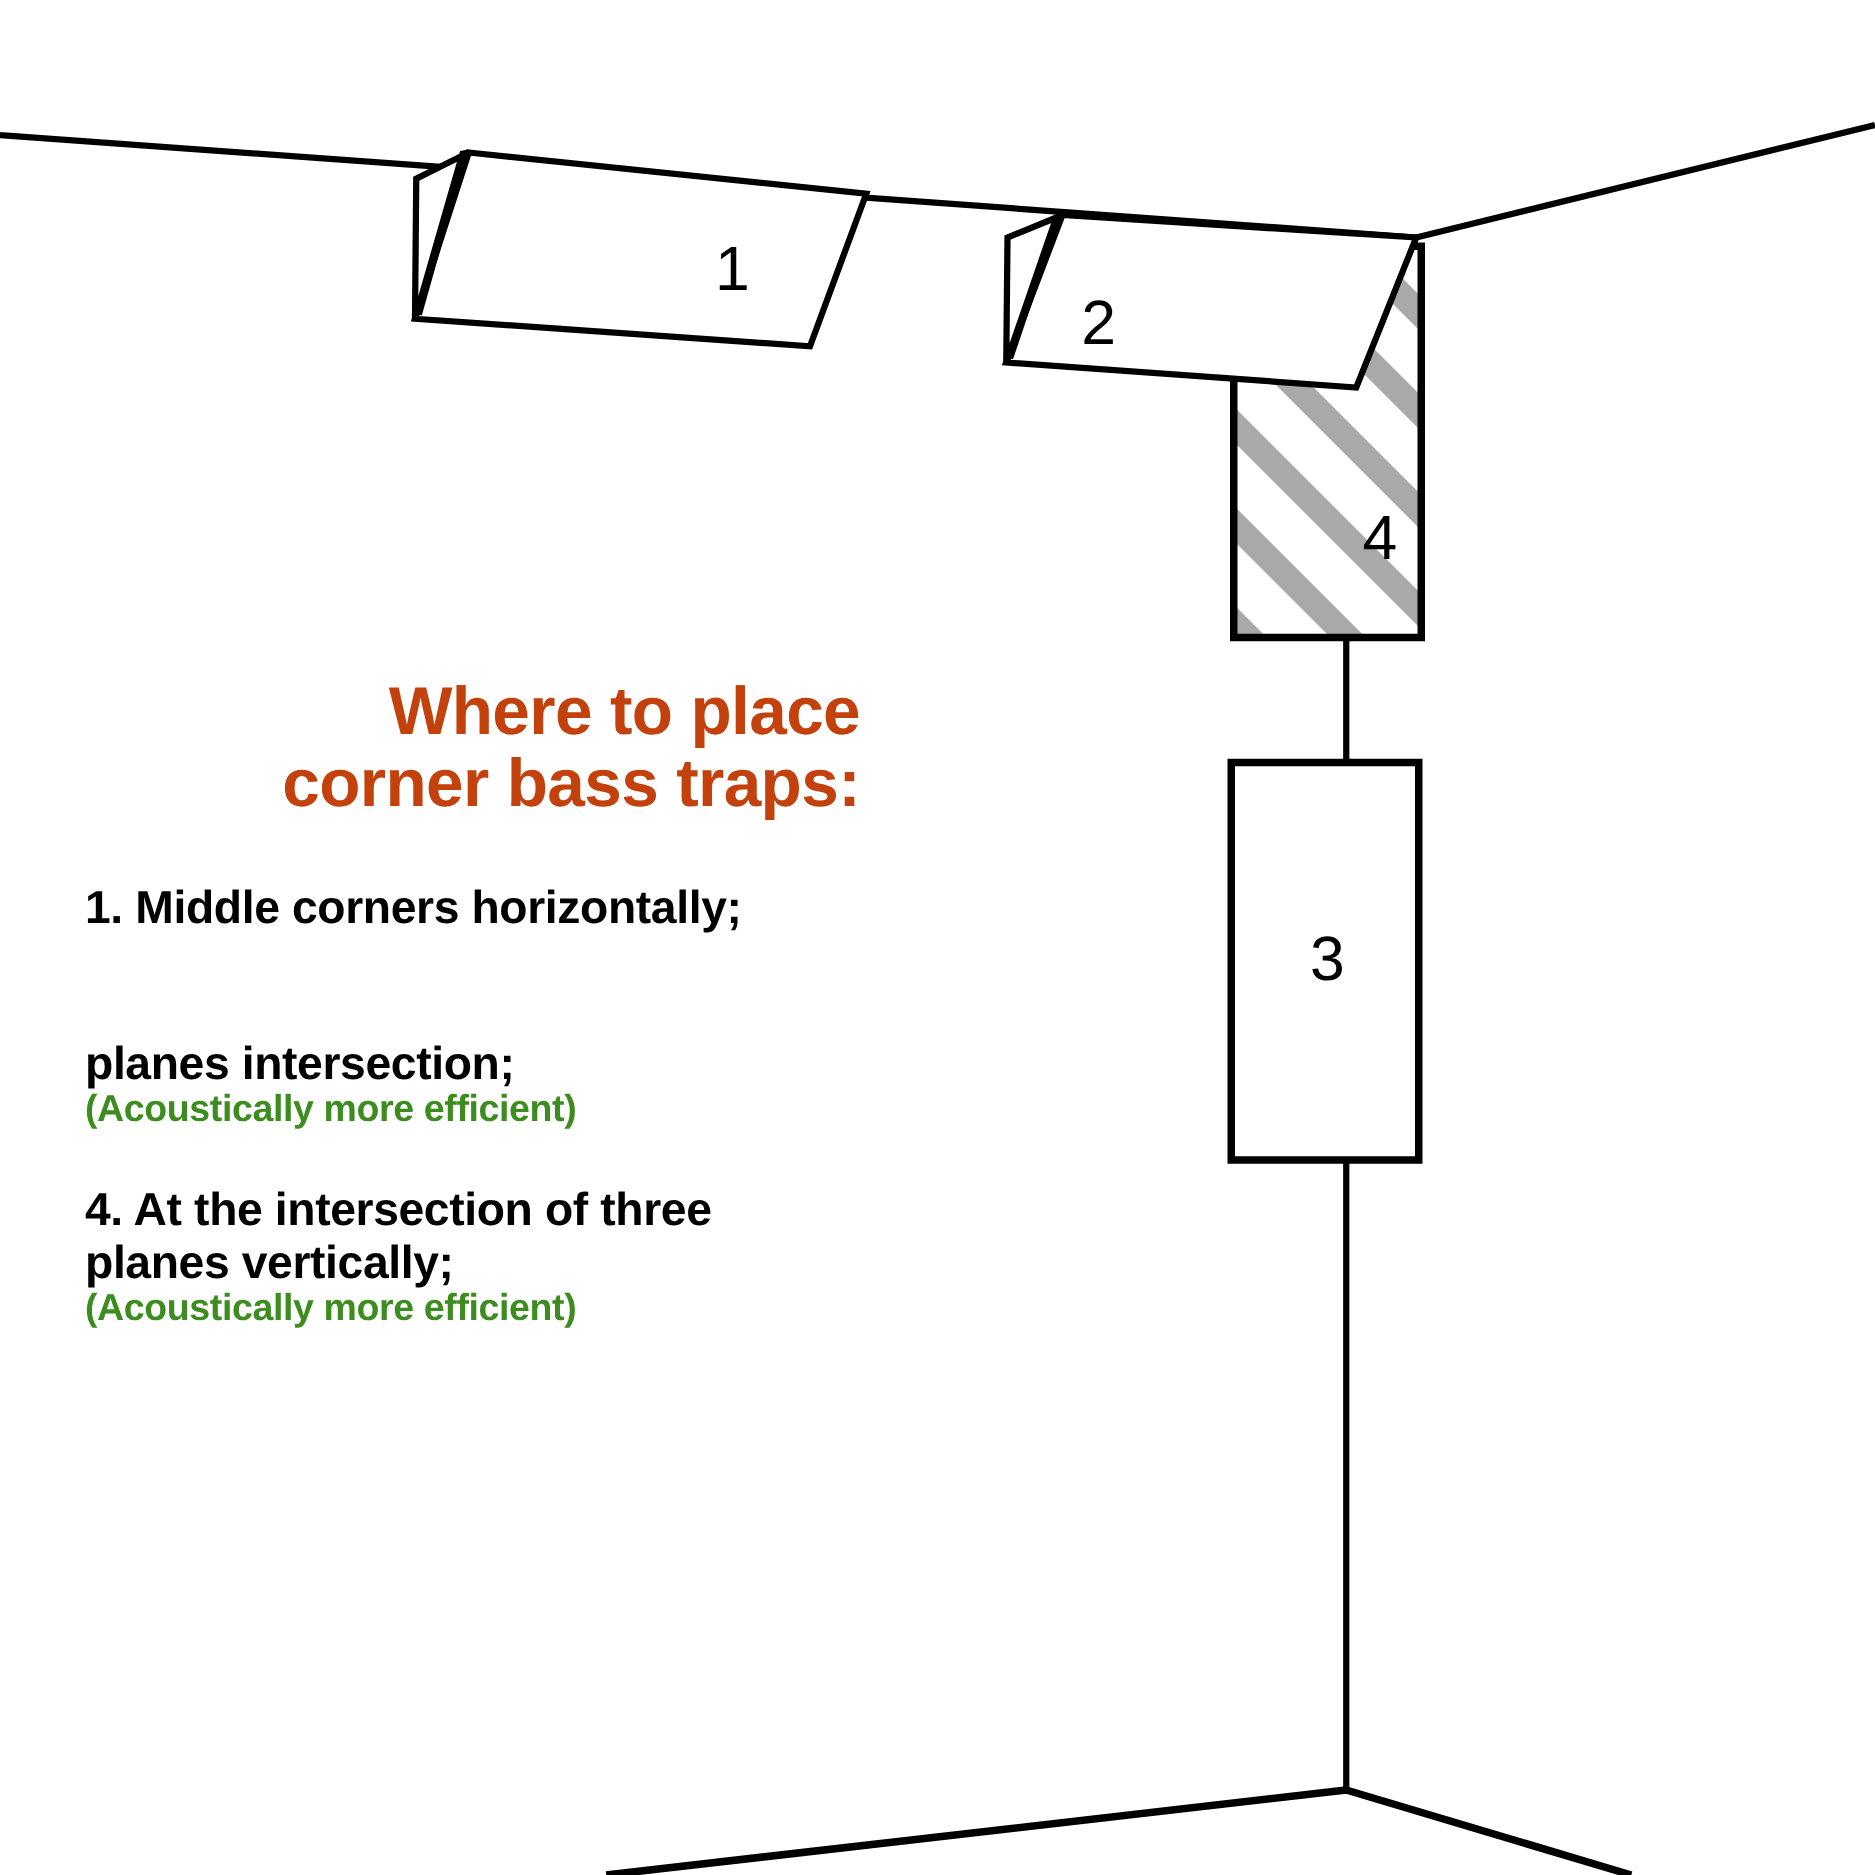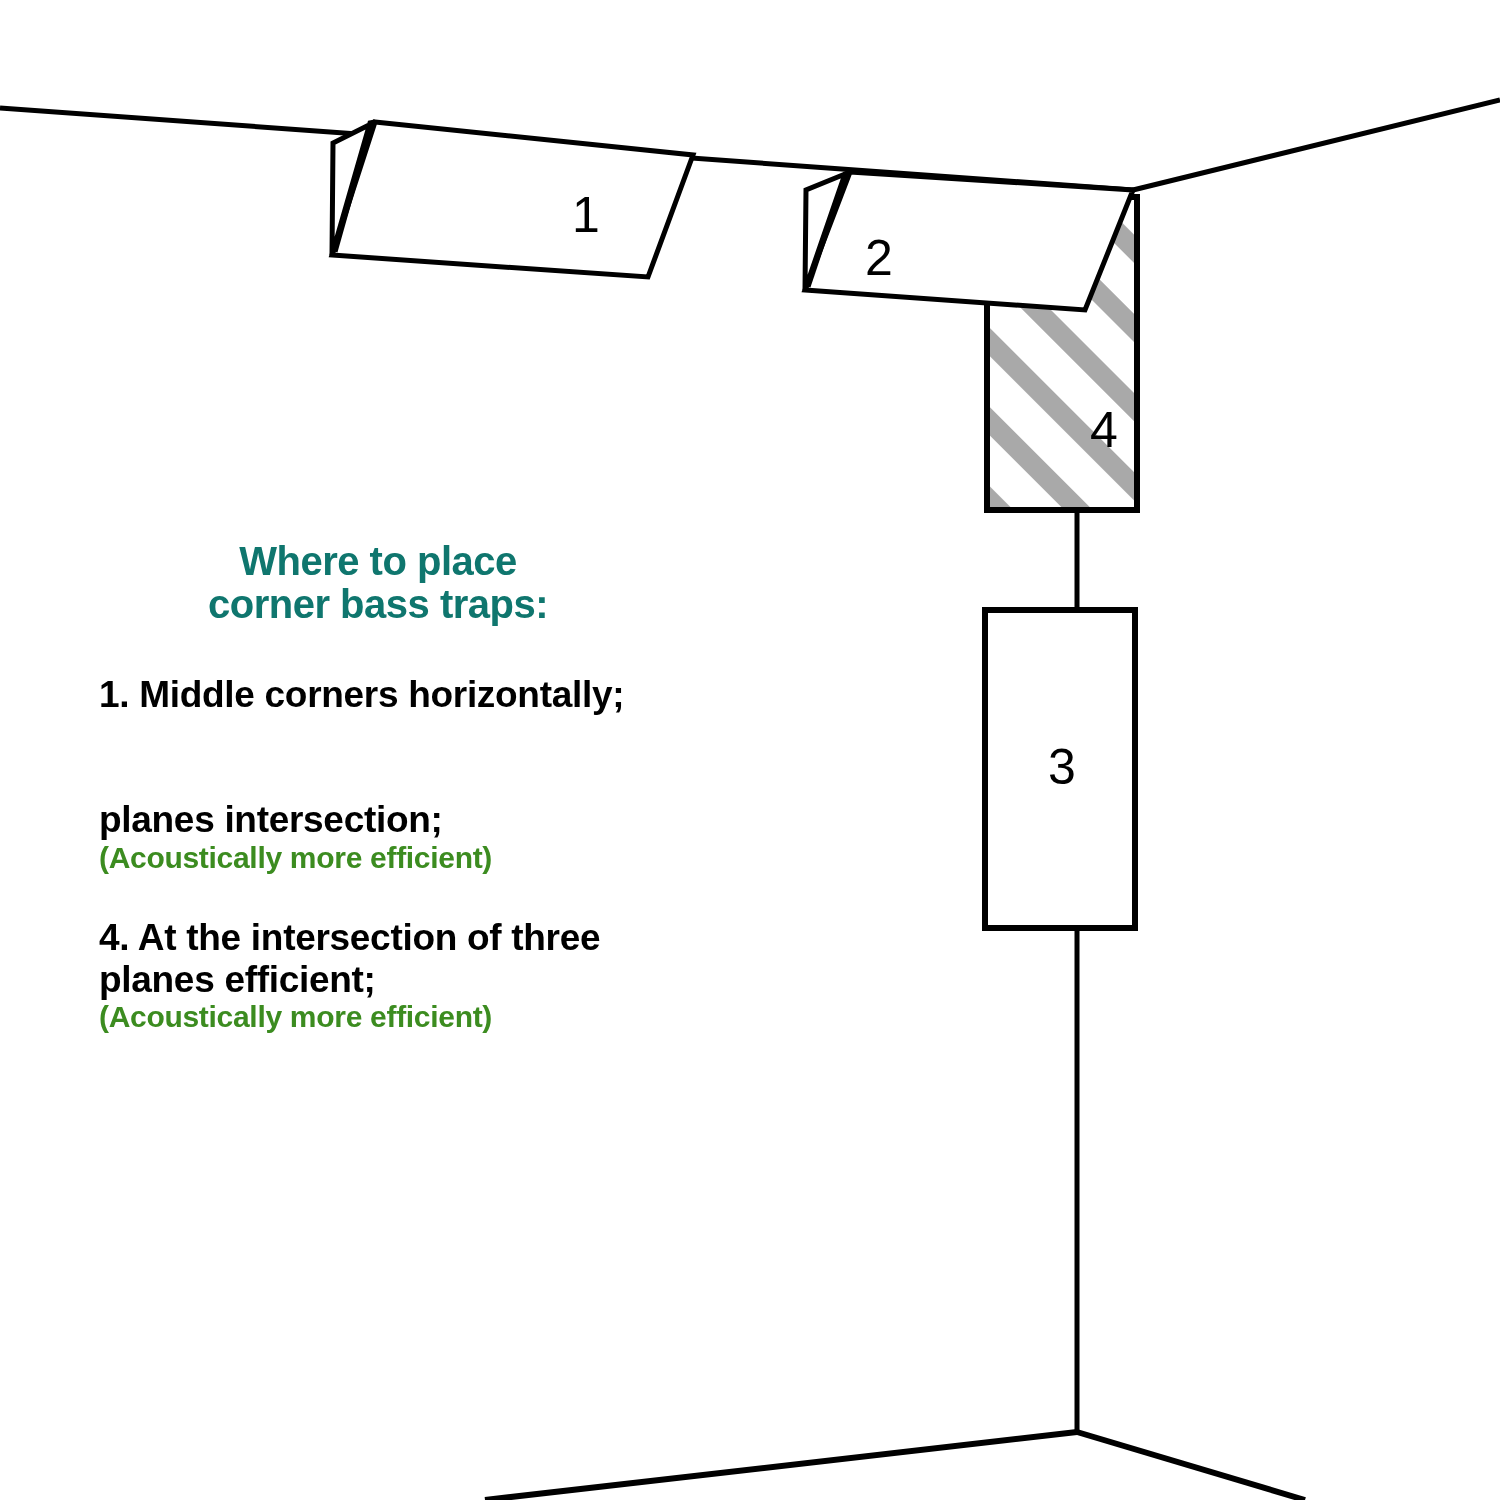--- a/index.html
+++ b/index.html
@@ -24,40 +24,39 @@
   }
   .txtblock {
     position: absolute;
     left: 68px;
     top: 540px;
     width: 740px;
   }
   .title {
     font-family: "Liberation Sans", sans-serif;
     font-weight: bold;
-    font-size: 40px;
+    font-size: 54px;
     line-height: 1.08;
-    color: #0f766e;
-    text-align: center;
+    color: #c2410c;
+    text-align: right;
     letter-spacing: -0.5px;
     width: 620px;
     margin: 0 0 10px 0;
   }
   .list {
     margin-top: 48px;
   }
   .item {
     font-family: "Liberation Sans", sans-serif;
     font-weight: bold;
     font-size: 37px;
     line-height: 1.12;
     color: #000000;
     margin-bottom: 42px;
     letter-spacing: -0.3px;
-    margin-left: 31px;
   }
   .item:last-child { margin-bottom: 0; }
   .note {
     display: block;
     color: #3c8c20;
     font-size: 30px;
     font-weight: bold;
     line-height: 1.15;
     letter-spacing: -0.3px;
   }
@@ -148,20 +147,20 @@
 
       <div class="item">
         <br>
         <span>planes intersection;</span>
         <span class="note">(Acoustically more efficient)</span>
       </div>
 
 
       <div class="item">
         <span>4. At the intersection of three</span><br>
-        <span>planes efficient;</span>
+        <span>planes vertically;</span>
         <span class="note">(Acoustically more efficient)</span>
       </div>
 
     </div>
   </div>
 
 </div>
 
 </body></html>

